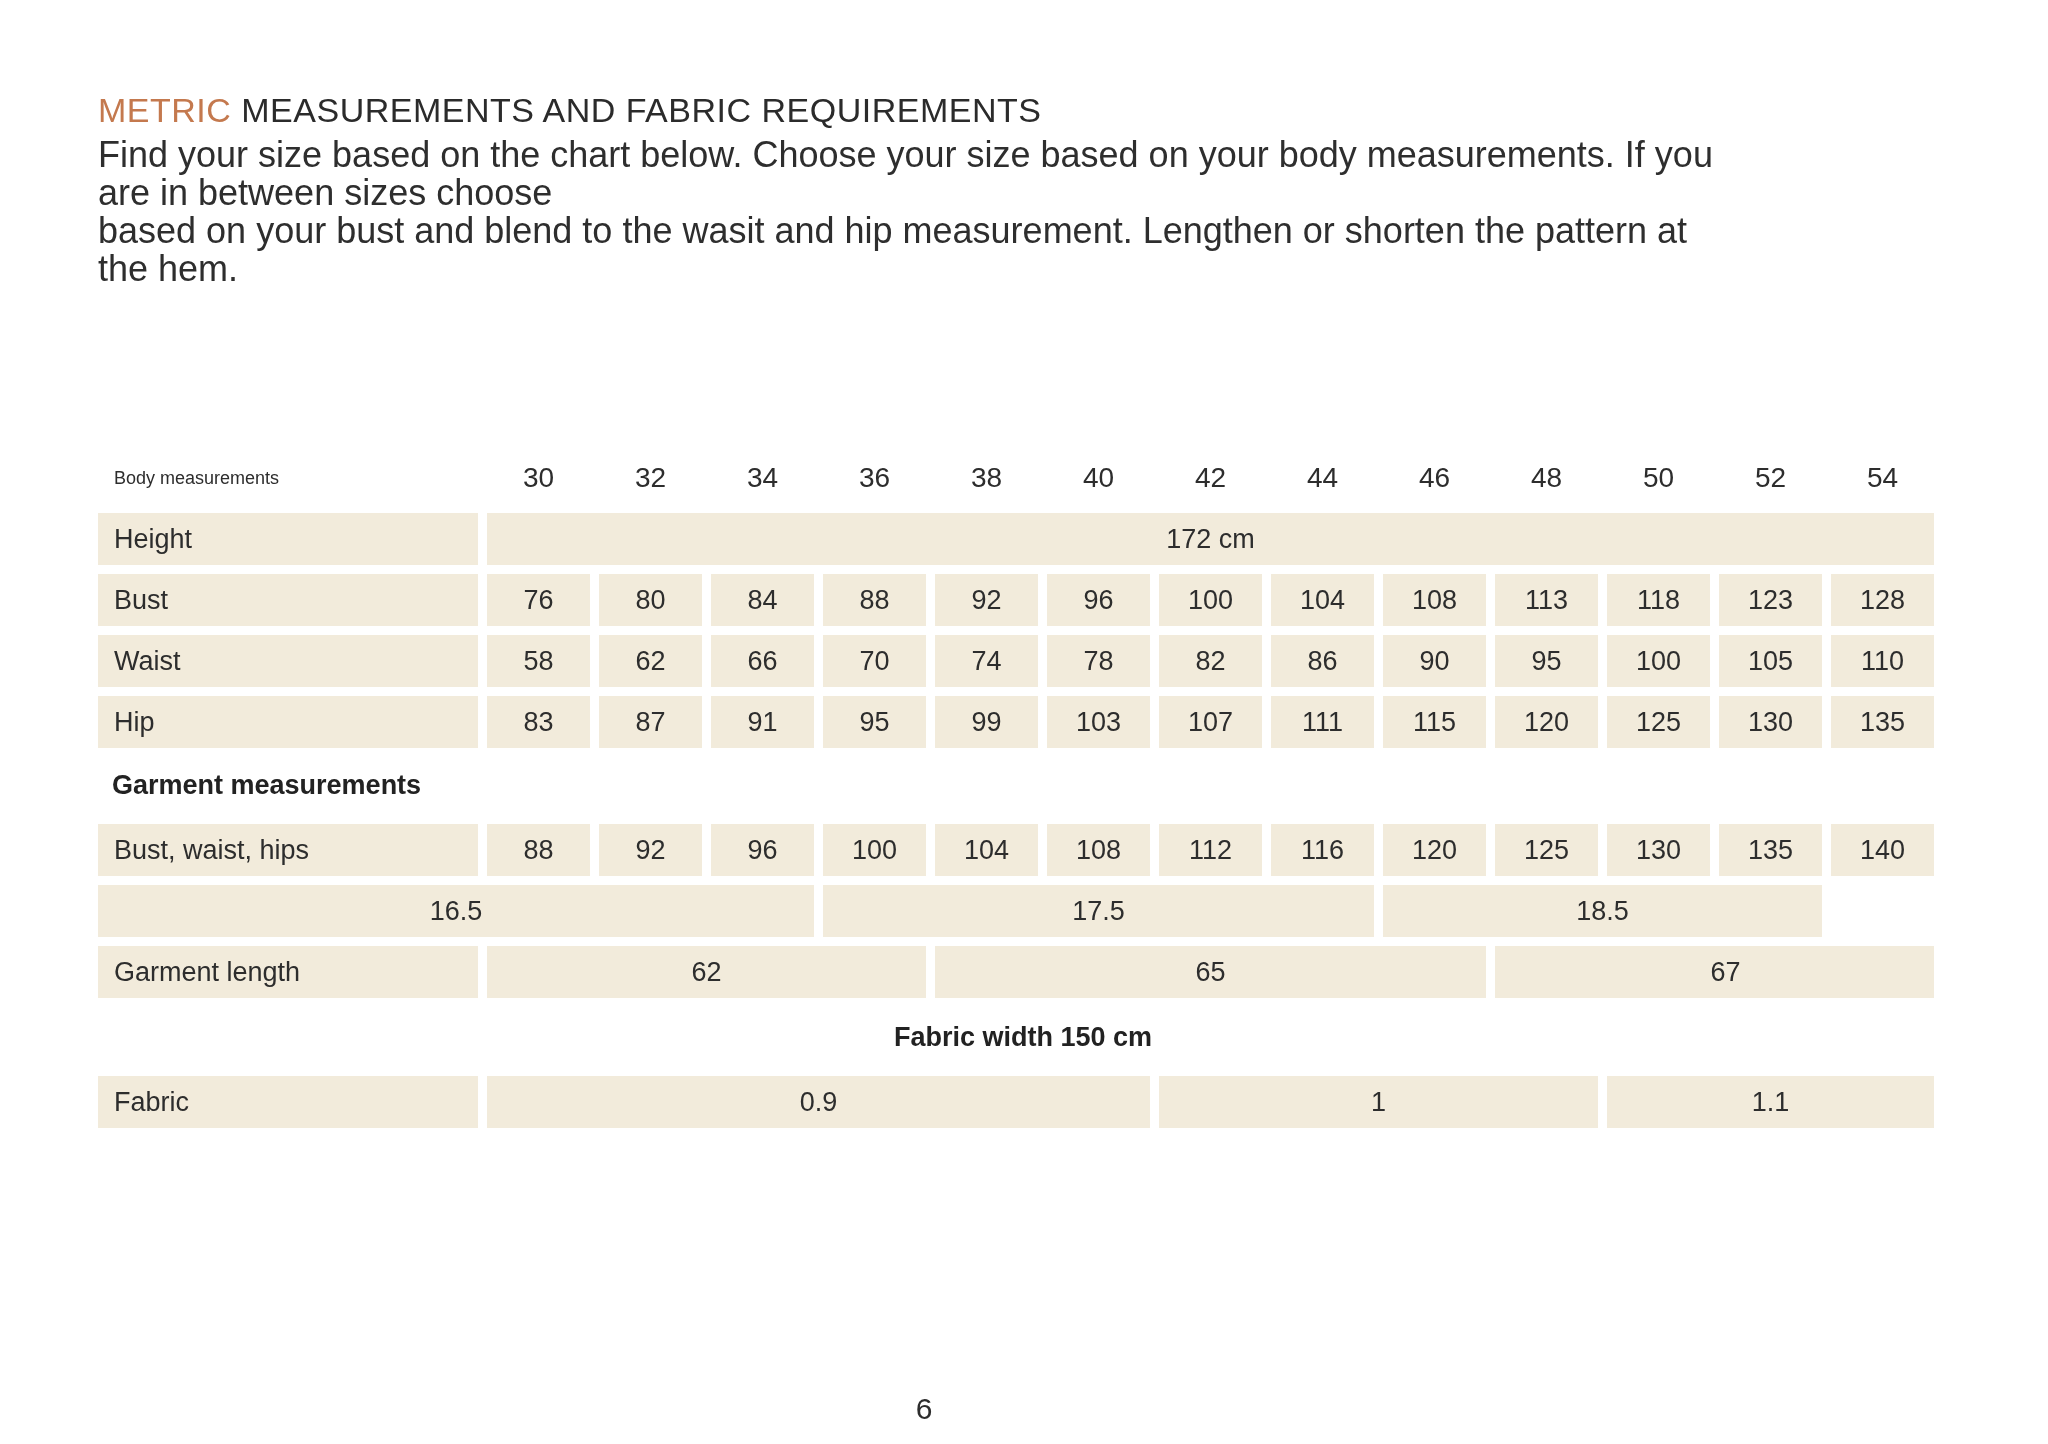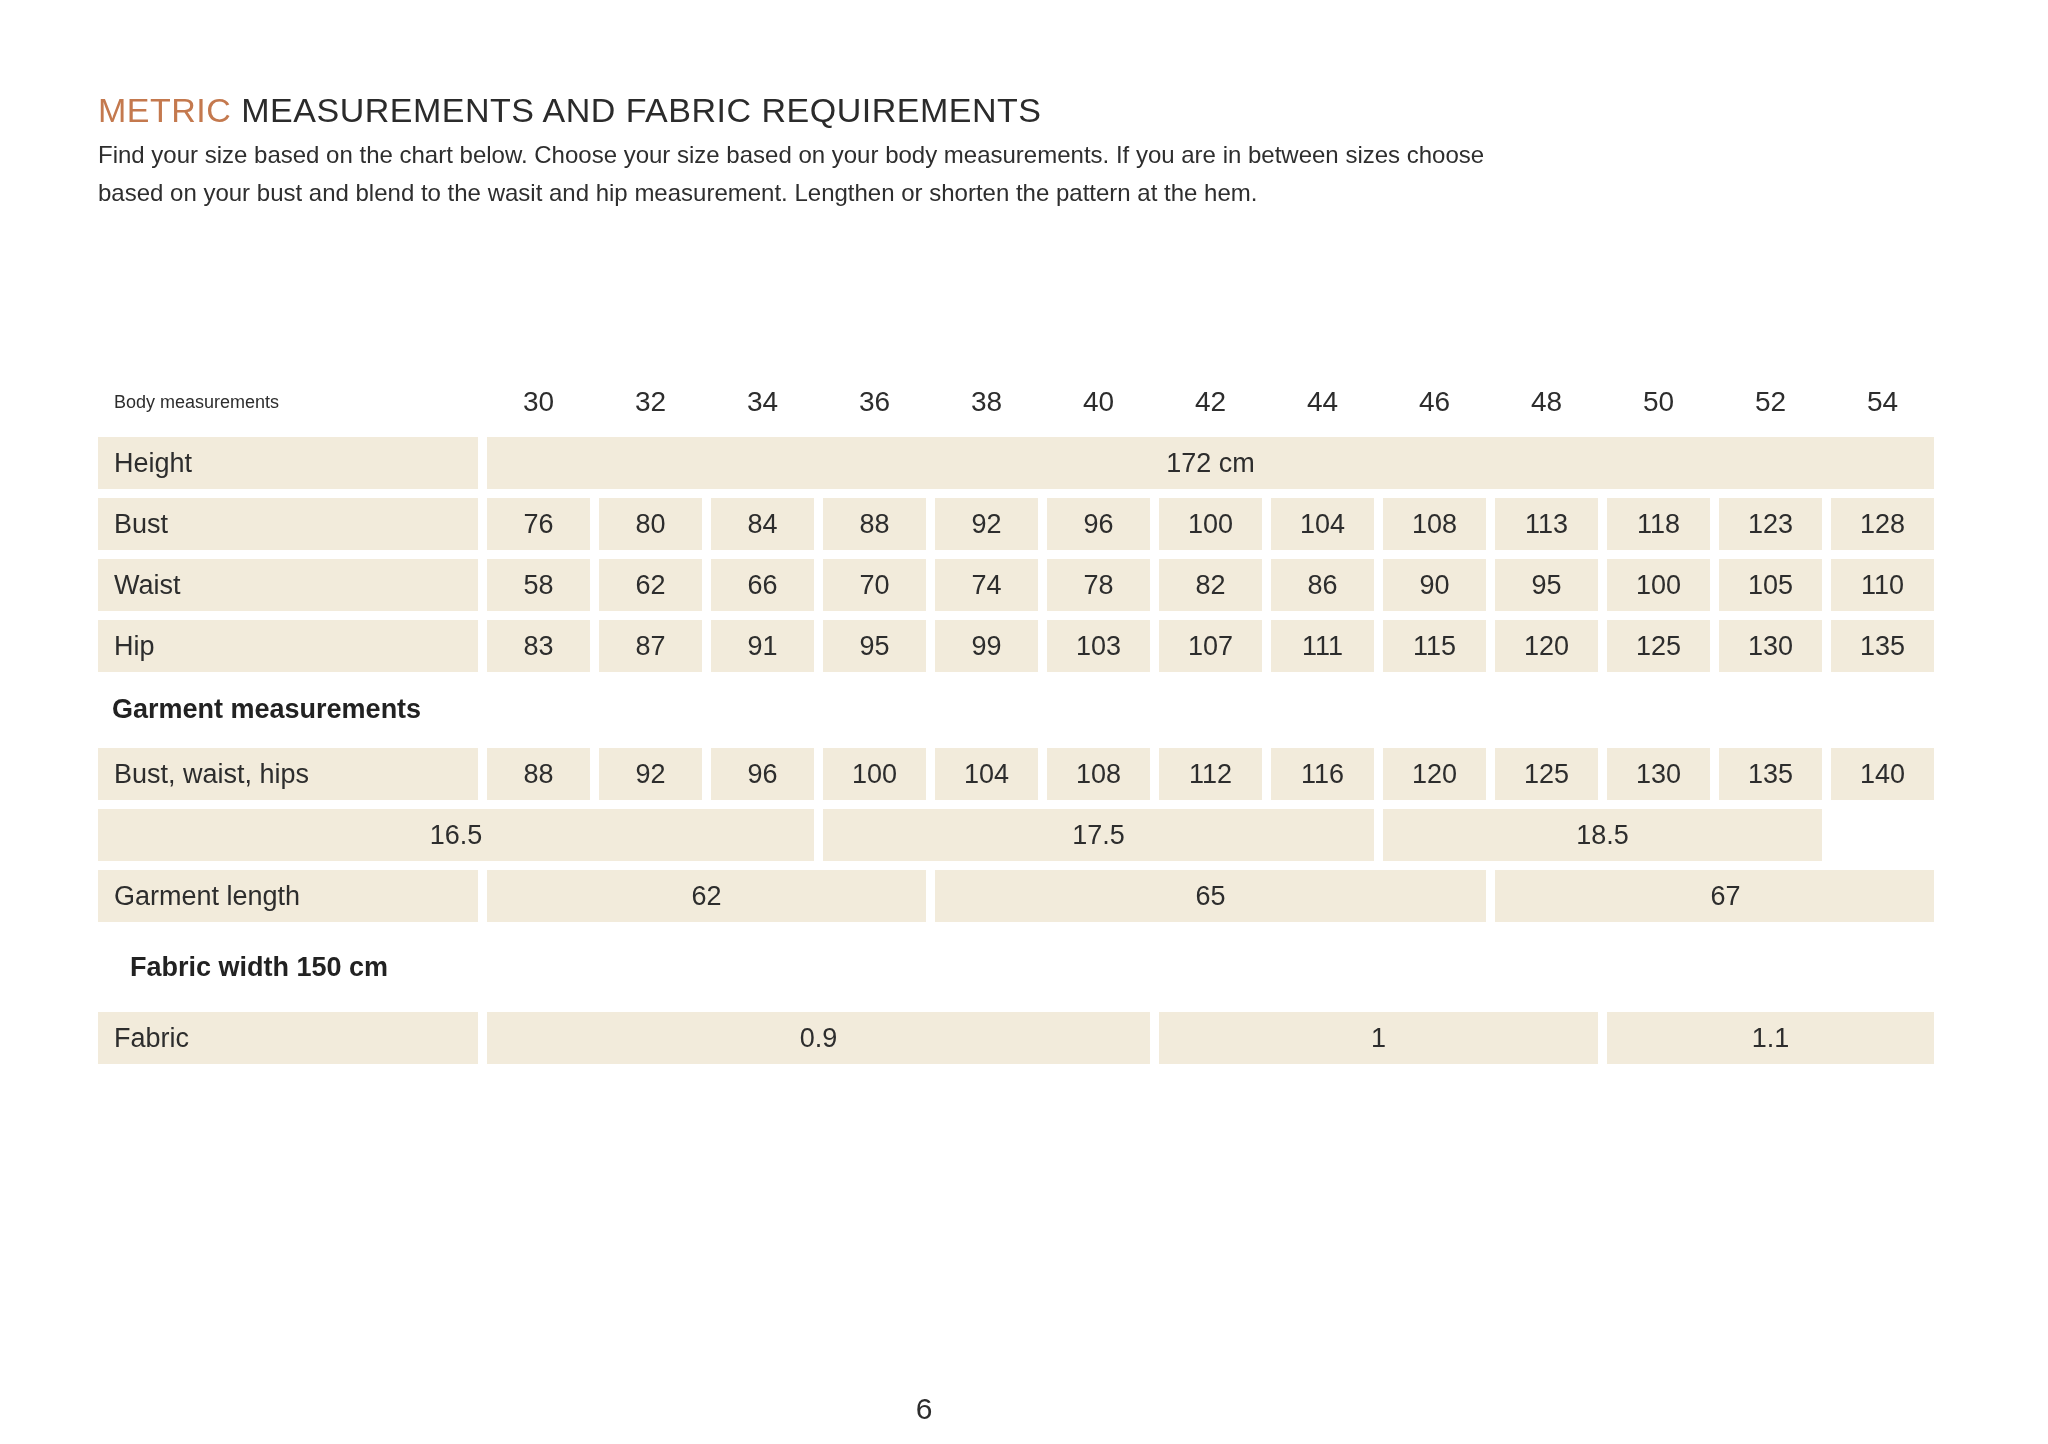--- a/index.html
+++ b/index.html
@@ -23,21 +23,21 @@
     font-size: 34px;
     line-height: 44px;
     font-weight: 500;
     letter-spacing: 0.5px;
     color: #2b2b2b;
     white-space: nowrap;
   }
   .page-title .accent { color: var(--accent, #c4794e); }
   .intro {
     margin-top: 4px;
-    font-size: 24px;
+    font-size: 36px;
     line-height: 38px;
     color: #2e2e2e;
   }
   .size-table {
     margin-top: 172px;
     width: 1836px;
     display: flex;
     flex-direction: column;
     gap: 9px;
   }
@@ -81,21 +81,21 @@
     box-sizing: border-box;
   }
   .section-heading {
     font-weight: 700;
     font-size: 27px;
     line-height: 36px;
     padding-left: 14px;
     color: #222222;
   }
   .mh-garment { margin: 10px 0 12px 0; }
-  .mh-fabric  { margin: 18px; }
+  .mh-fabric  { margin: 12px; text-align: center; }
   .page-number {
     position: absolute;
     left: 0;
     right: 0;
     top: 1392px;
     text-align: center;
     font-size: 30px;
     color: #2d2d2d;
   }
 </style>

